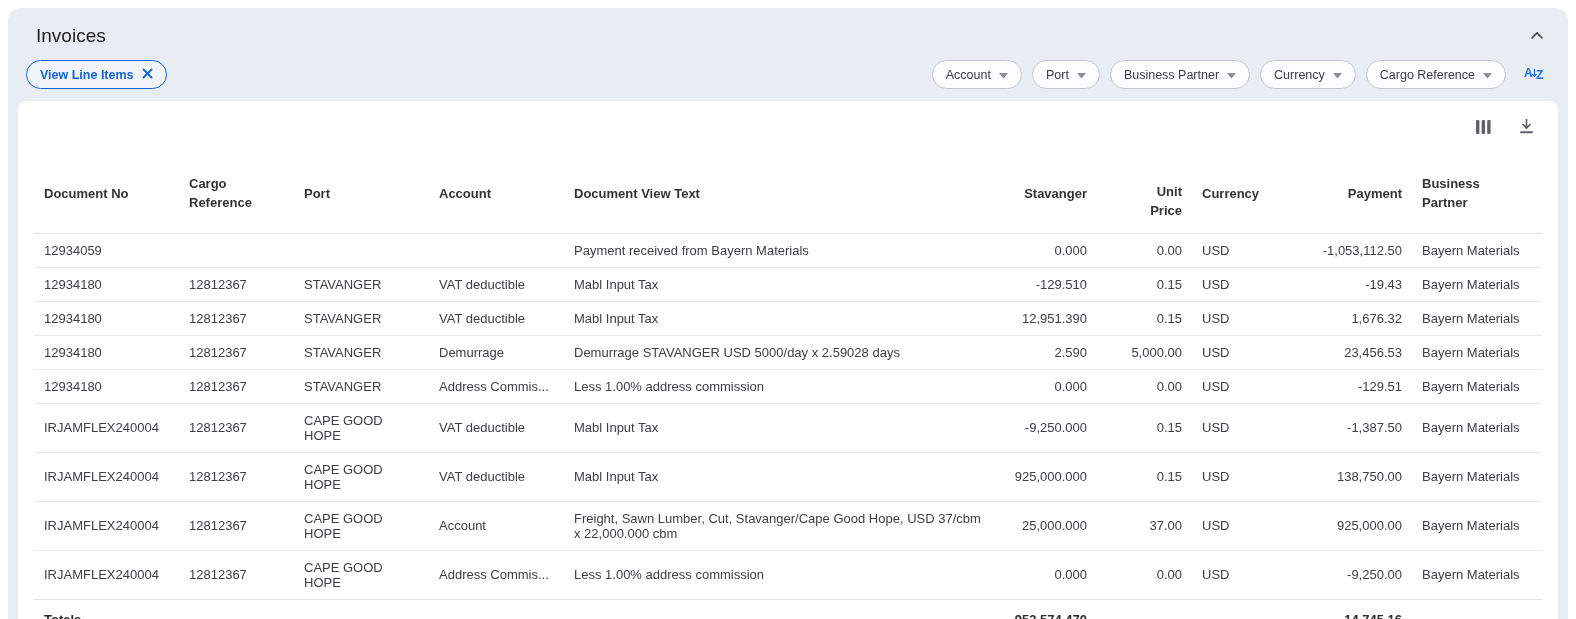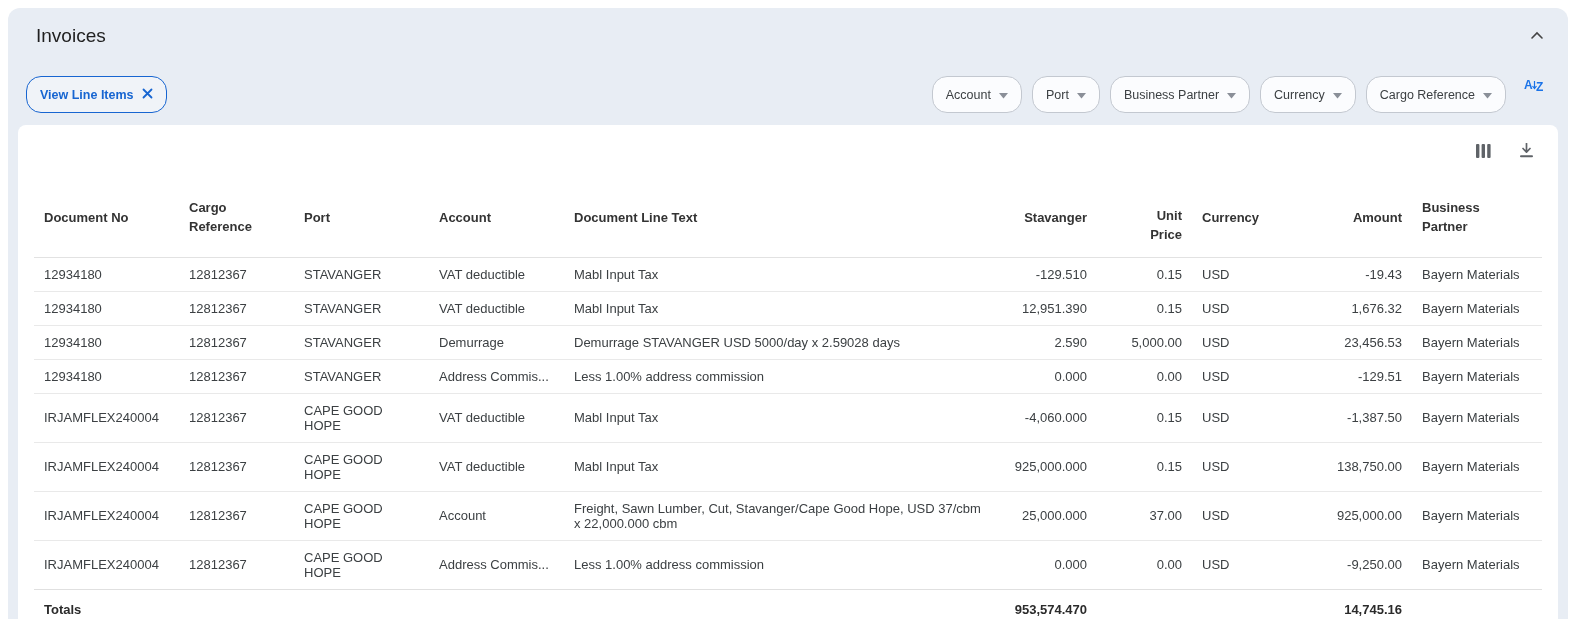--- a/index.html
+++ b/index.html
@@ -20,27 +20,26 @@
   }
   .panel-title { font-size: 19px; font-weight: 500; color: #1f1f1f; }
   .collapse-btn { background: none; border: none; cursor: pointer; padding: 4px; display: flex; }
   
   .toolbar {
     display: flex; align-items: center; justify-content: space-between;
     padding: 13px 8px 0 8px;
   }
   .chip {
     display: inline-flex; align-items: center; gap: 8px;
-    height: 37px; padding: 0 13px;
+    height: 29px; padding: 0 13px;
     border-radius: 15px;
     border: 1px solid #c3c8d0;
     background: #fbfcfe;
     font-size: 12.5px; font-weight: 500; color: #3c4043;
     cursor: pointer;
-    margin-top: 16px;
   }
   .chip-primary {
     border: 1.5px solid #1765d1;
     color: #1765d1;
     background: rgba(255,255,255,0.35);
     font-weight: 600;
   }
   .filters { display: flex; align-items: center; gap: 10px; }
   .sort-btn { background: none; border: none; cursor: pointer; padding: 2px 4px; margin-left: 4px; display: flex; align-items: center; }
   
@@ -181,29 +180,41 @@
           <col style="width:80px">
         <col style="width:140px">
           <col style="width:130px">
       </colgroup>
       <thead>
         <tr>
           <th>Document No</th>
           <th><span class="hwrap w70">Cargo Reference</span></th>
           <th>Port</th>
           <th>Account</th>
-          <th>Document Line Text</th>
+          <th>Document View Text</th>
           <th class="num">Stavanger</th>
           <th class="num"><span class="hwrap w44">Unit Price</span></th>
           <th>Currency</th>
-          <th class="num">Amount</th>
+          <th class="num">Payment</th>
           <th><span class="hwrap w70">Business Partner</span></th>
         </tr>
       </thead>
       <tbody>
+          <tr>
+    <td>12934059</td>
+    <td></td>
+    <td></td>
+    <td></td>
+    <td>Payment received from Bayern Materials</td>
+    <td class="num">0.000</td>
+    <td class="num">0.00</td>
+    <td>USD</td>
+    <td class="num">-1,053,112.50</td>
+    <td>Bayern Materials</td>
+  </tr>
           <tr>
     <td>12934180</td>
     <td>12812367</td>
     <td>STAVANGER</td>
     <td>VAT deductible</td>
     <td>Mabl Input Tax</td>
     <td class="num">-129.510</td>
     <td class="num">0.15</td>
     <td>USD</td>
     <td class="num">-19.43</td>
@@ -244,21 +255,21 @@
     <td>USD</td>
     <td class="num">-129.51</td>
     <td>Bayern Materials</td>
   </tr>
           <tr>
     <td>IRJAMFLEX240004</td>
     <td>12812367</td>
     <td>CAPE GOOD HOPE</td>
     <td>VAT deductible</td>
     <td>Mabl Input Tax</td>
-    <td class="num">-4,060.000</td>
+    <td class="num">-9,250.000</td>
     <td class="num">0.15</td>
     <td>USD</td>
     <td class="num">-1,387.50</td>
     <td>Bayern Materials</td>
   </tr>
           <tr>
     <td>IRJAMFLEX240004</td>
     <td>12812367</td>
     <td>CAPE GOOD HOPE</td>
     <td>VAT deductible</td>

